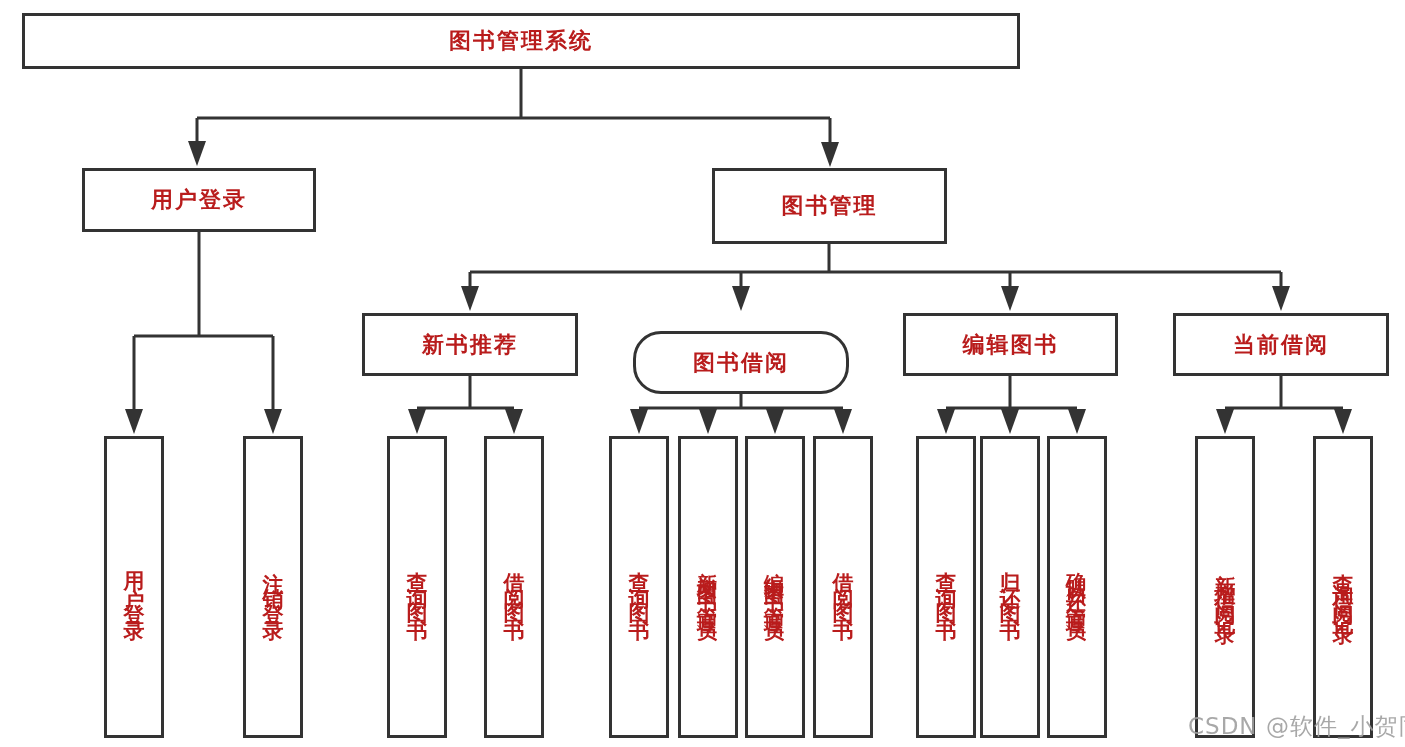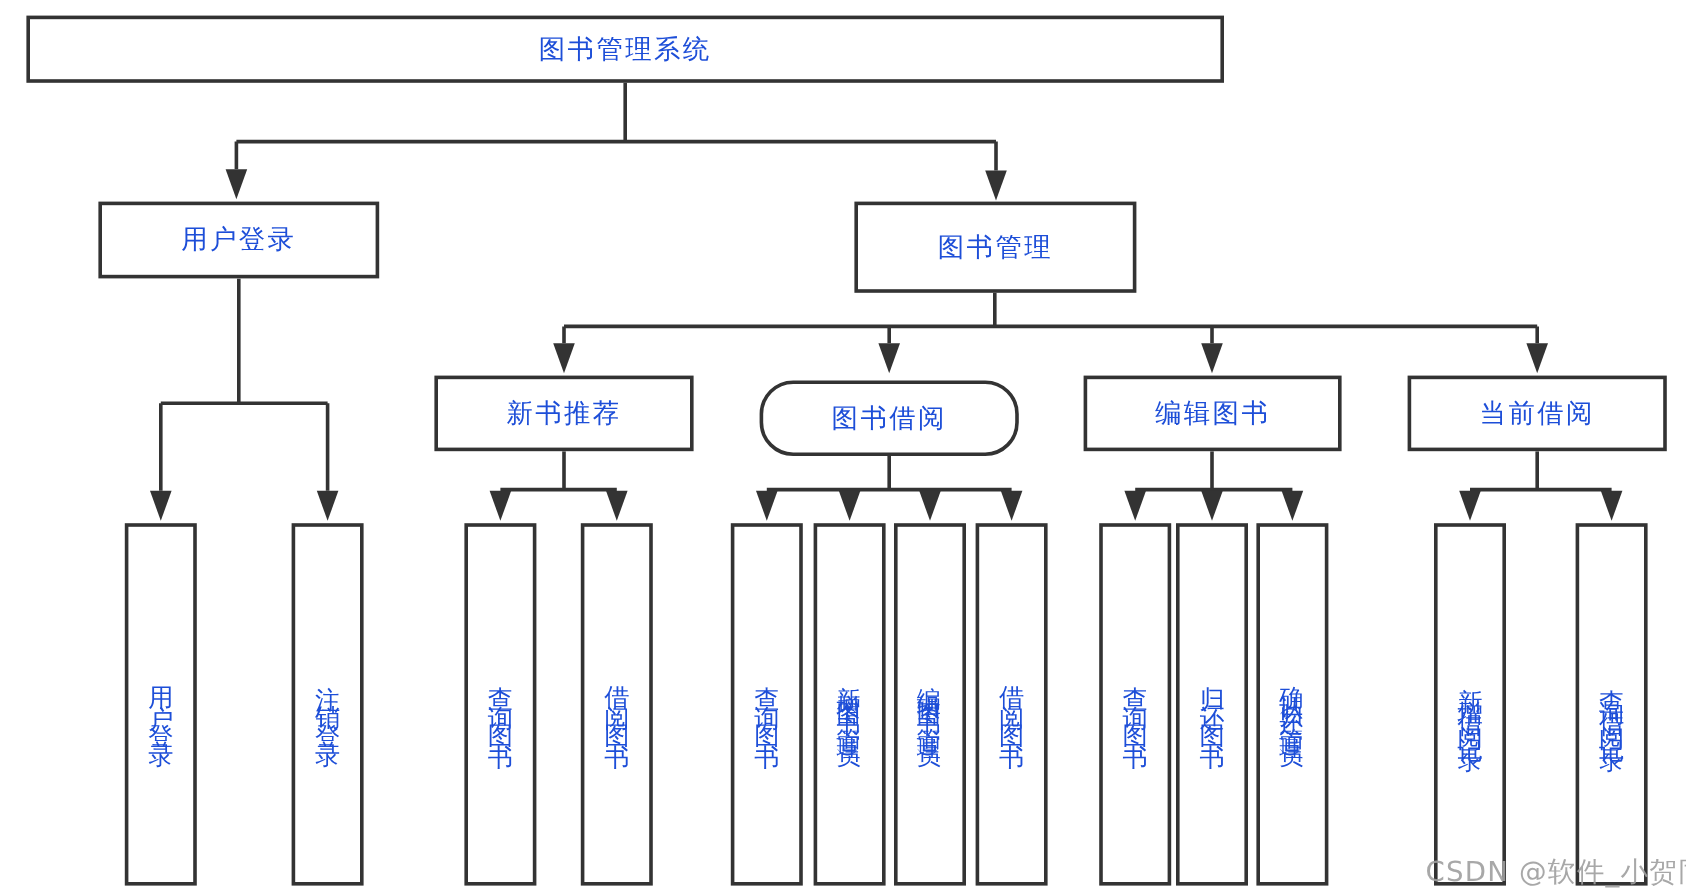--- a/index.html
+++ b/index.html
@@ -22,32 +22,33 @@
     z-index: 1;
   }
   .bx {
     position: absolute;
     box-sizing: border-box;
     border: 3px solid #333333;
     background: #ffffff;
     display: flex;
     align-items: center;
     justify-content: center;
-    color: #1d4ed8;
+    color: #b91c1c;
     font-size: 22px;
     letter-spacing: 2px;
     z-index: 2;
     white-space: nowrap;
+    font-weight: bold;
   }
   
   .b-root          { left: 22px;   top: 13px;  width: 998px; height: 56px; }
   .b-user-login    { left: 82px;   top: 168px; width: 234px; height: 64px; }
   .b-book-mgmt     { left: 712px;  top: 168px; width: 235px; height: 76px; }
   .b-new-book      { left: 362px;  top: 313px; width: 216px; height: 63px; text-align: center; }
-  .b-book-borrow   { left: 633px;  top: 317px; width: 216px; height: 63px; border-radius: 28px; }
+  .b-book-borrow   { left: 633px;  top: 331px; width: 216px; height: 63px; border-radius: 28px; }
   .b-current-borrow{ left: 903px;  top: 313px; width: 215px; height: 63px; }
   .b-borrow-record { left: 1173px; top: 313px; width: 216px; height: 63px; }
   
   .leaf {
     top: 436px;
     width: 60px;
     height: 302px;
     writing-mode: vertical-rl;
     text-orientation: upright;
     font-size: 21px;

